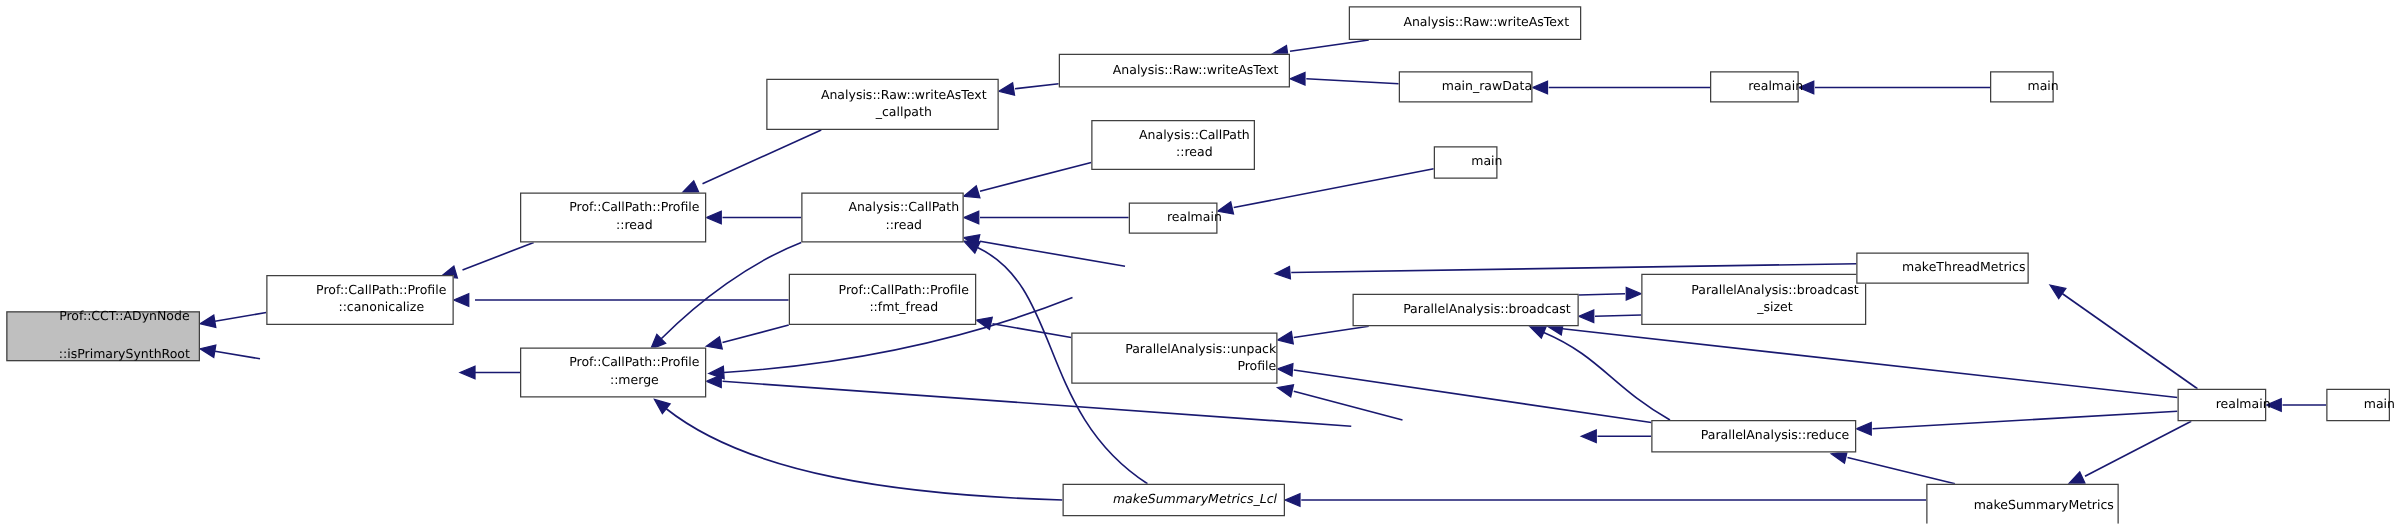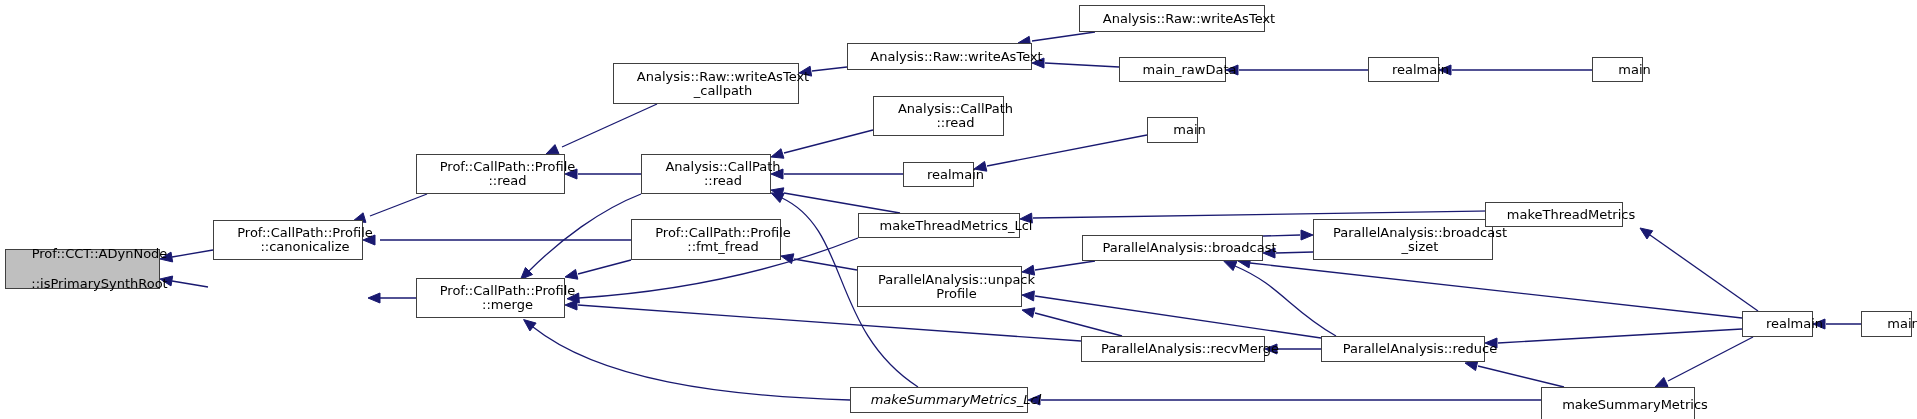--- a/index.html
+++ b/index.html
@@ -3,21 +3,21 @@
 <meta charset="utf-8">
 <style>
   html, body { margin: 0; padding: 0; background: #ffffff; }
   #canvas { position: relative; width: 1917px; height: 419px; background: #ffffff; overflow: hidden; }
   #edges { position: absolute; left: 0; top: 0; width: 1917px; height: 419px; }
   .edge-line { fill: none; stroke: #191970; stroke-width: 1.3; }
   .edge-head { fill: #191970; stroke: #191970; stroke-width: 1; }
   .node {
     position: absolute; box-sizing: border-box;
     border: 1.5px solid #404040; background: #ffffff;
-    font-family: "DejaVu Sans", sans-serif; font-size: 13px; color: #000;
+    font-family: "DejaVu Sans", sans-serif; font-size: 10px; color: #000;
     display: flex; flex-direction: column; align-items: center; justify-content: center;
     text-align: center; line-height: 14px; cursor: pointer; white-space: nowrap; padding-left: 34px;
   }
   .node.current { background: #bfbfbf; cursor: default; }
   .node span { display: block; }
 </style>
 </head>
 <body>
 
 <div id="canvas">
@@ -216,35 +216,29 @@
   <div class="node" style="left: 873px; top: 96px; width: 131px; height: 40px;">
     <span>Analysis::CallPath</span>
     <span>::read</span>
   </div>
   <div class="node" style="left: 903px; top: 162px; width: 71px; height: 25px;">
     <span>realmain</span>
   </div>
   <div class="node" style="left: 1147px; top: 117px; width: 51px; height: 26px;">
     <span>main</span>
   </div>
-  <div class="node" style="left: 858px; top: 213px; width: 162px; height: 25px;">
-    <span>makeThreadMetrics_Lcl</span>
-  </div>
-  <div class="node" style="left: 857px; top: 266px; width: 165px; height: 41px;">
+  <div class="node" style="left: 857px; top: 266px; width: 165px; height: 41px; align-items: flex-end;">
     <span>ParallelAnalysis::unpack</span>
     <span>Profile</span>
   </div>
   <div class="node" style="left: 850px; top: 387px; width: 178px; height: 26px; font-style: italic;">
     <span>makeSummaryMetrics_Lcl</span>
   </div>
   <div class="node" style="left: 1082px; top: 235px; width: 181px; height: 26px;">
     <span>ParallelAnalysis::broadcast</span>
-  </div>
-  <div class="node" style="left: 1081px; top: 336px; width: 184px; height: 26px;">
-    <span>ParallelAnalysis::recvMerge</span>
   </div>
   <div class="node" style="left: 1313px; top: 219px; width: 180px; height: 41px;">
     <span>ParallelAnalysis::broadcast</span>
     <span>_sizet</span>
   </div>
   <div class="node" style="left: 1321px; top: 336px; width: 164px; height: 26px;">
     <span>ParallelAnalysis::reduce</span>
   </div>
   <div class="node" style="left: 1368px; top: 57px; width: 71px; height: 25px;">
     <span>realmain</span>

